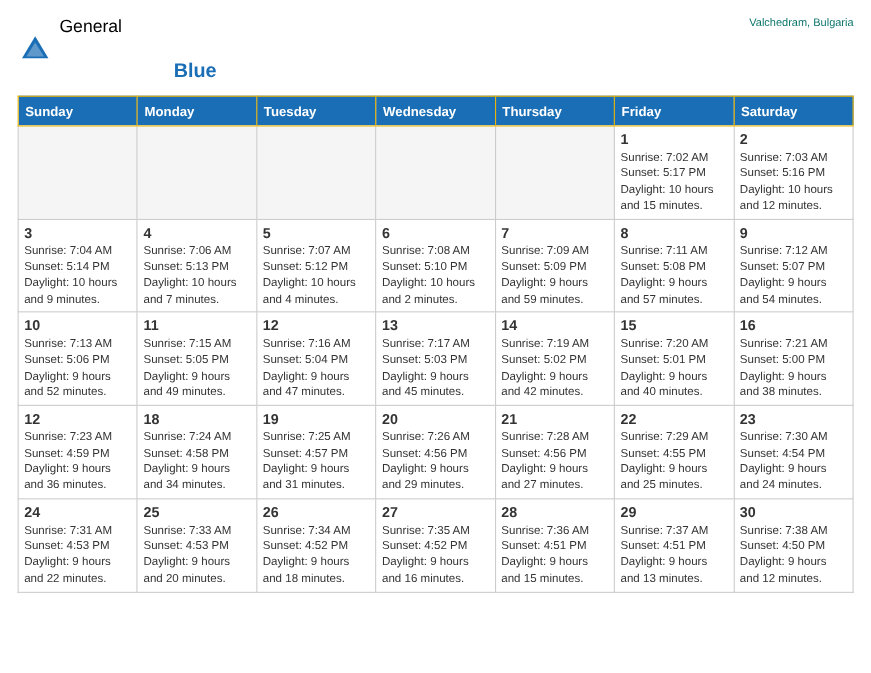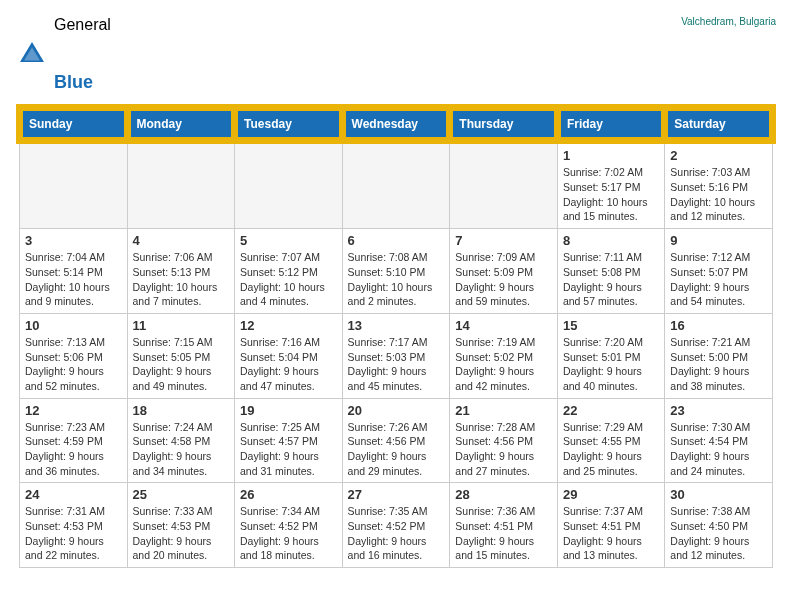--- a/index.html
+++ b/index.html
@@ -16,22 +16,23 @@
       align-items: flex-start;
       margin-bottom: 12px;
     }
     .logo {
       display: flex;
       align-items: center;
       gap: 6px;
     }
     .logo-text {
       display: flex;
-      flex-direction: column;
+      flex-direction: row;
       line-height: 1.1;
+      gap: 47px;
     }
     .logo-blue {
       font-size: 18px;
       font-weight: bold;
       color: #1a6eb5;
       margin-top: 39px;
     }
     .logo-icon {
       width: 32px;
       height: 32px;
@@ -54,21 +55,21 @@
       border-collapse: collapse;
       font-size: 11px;
     }
     .calendar th {
       background: #1a6eb5;
       color: #fff;
       text-align: left;
       padding: 6px 6px;
       font-size: 12px;
       font-weight: bold;
-      border: 7px solid #eab308;
+      border: 1px solid #eab308;
     }
     .calendar td {
       border: 1px solid #ccc;
       vertical-align: top;
       padding: 4px 5px;
       width: 108px;
       min-height: 80px;
       background: #fff;
     }
     .calendar td.empty {

